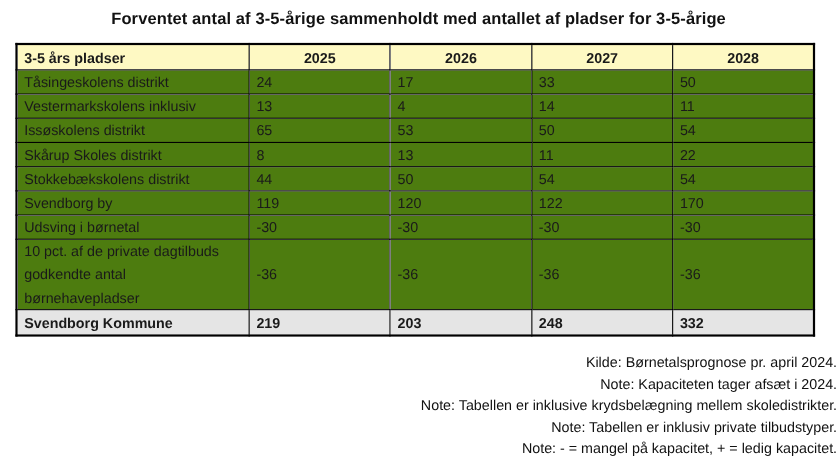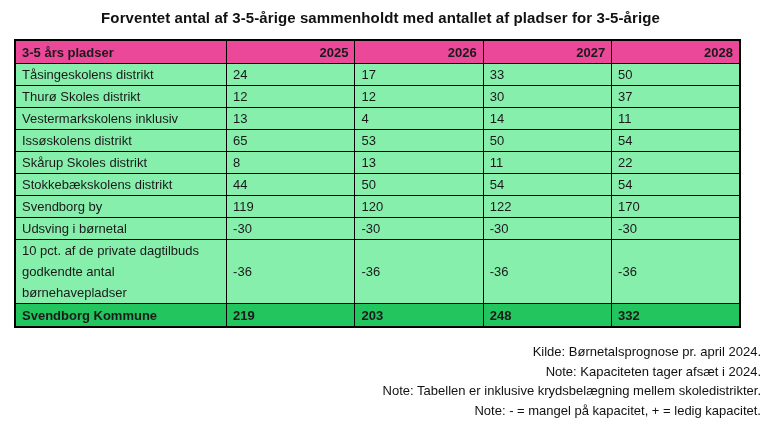--- a/index.html
+++ b/index.html
@@ -38,35 +38,35 @@
   table.data-table col.c-label { width: 211px; }
   table.data-table col.c-num   { width: 128px; }
   table.data-table th,
   table.data-table td {
     border: 1px solid #000;
     padding: 0 6px;
     vertical-align: middle;
     overflow: hidden;
   }
   table.data-table thead th {
-    background: #ec4899;
+    background: #fef9c3;
     height: 22px;
     font-weight: bold;
   }
   table.data-table thead th.label-cell { text-align: left; }
-  table.data-table thead th.num-cell   { text-align: right; }
-  table.data-table tbody td { background: #86efac; height: 20px; }
+  table.data-table thead th.num-cell   { text-align: center; }
+  table.data-table tbody td { background: #4d7c0f; height: 20px; }
   .label-cell {
     text-align: left;
     white-space: pre-line;
     line-height: 21px;
   }
   .num-cell { text-align: left; }
   table.data-table tfoot td {
-    background: #22c55e;
+    background: #e5e5e5;
     height: 22px;
     font-weight: bold;
   }
   .notes {
     margin: 14px 0 0 18px;
     font-size: 13px;
     line-height: 19.5px;
     color: #111;
   }
   .note-line { white-space: nowrap; text-align: right; }
@@ -95,27 +95,20 @@
         <th class="num-cell">2028</th>
       </tr>
     </thead>
     <tbody>
         <tr>
           <td class="label-cell">Tåsingeskolens distrikt</td>
           <td class="num-cell">24</td>
           <td class="num-cell">17</td>
           <td class="num-cell">33</td>
           <td class="num-cell">50</td>
-        </tr>
-        <tr>
-          <td class="label-cell">Thurø Skoles distrikt</td>
-          <td class="num-cell">12</td>
-          <td class="num-cell">12</td>
-          <td class="num-cell">30</td>
-          <td class="num-cell">37</td>
         </tr>
         <tr>
           <td class="label-cell">Vestermarkskolens inklusiv</td>
           <td class="num-cell">13</td>
           <td class="num-cell">4</td>
           <td class="num-cell">14</td>
           <td class="num-cell">11</td>
         </tr>
         <tr>
           <td class="label-cell">Issøskolens distrikt</td>
@@ -170,16 +163,17 @@
         <td class="num-cell">248</td>
         <td class="num-cell">332</td>
       </tr>
     </tfoot>
   </table>
 
   <div class="notes">
     <div class="note-line">Kilde: Børnetalsprognose pr. april 2024.</div>
     <div class="note-line">Note: Kapaciteten tager afsæt i 2024.</div>
     <div class="note-line">Note: Tabellen er inklusive krydsbelægning mellem skoledistrikter.</div>
+    <div class="note-line">Note: Tabellen er inklusiv private tilbudstyper.</div>
     <div class="note-line">Note: - = mangel på kapacitet, + = ledig kapacitet.</div>
   </div>
 
 </div>
 
 </body></html>

